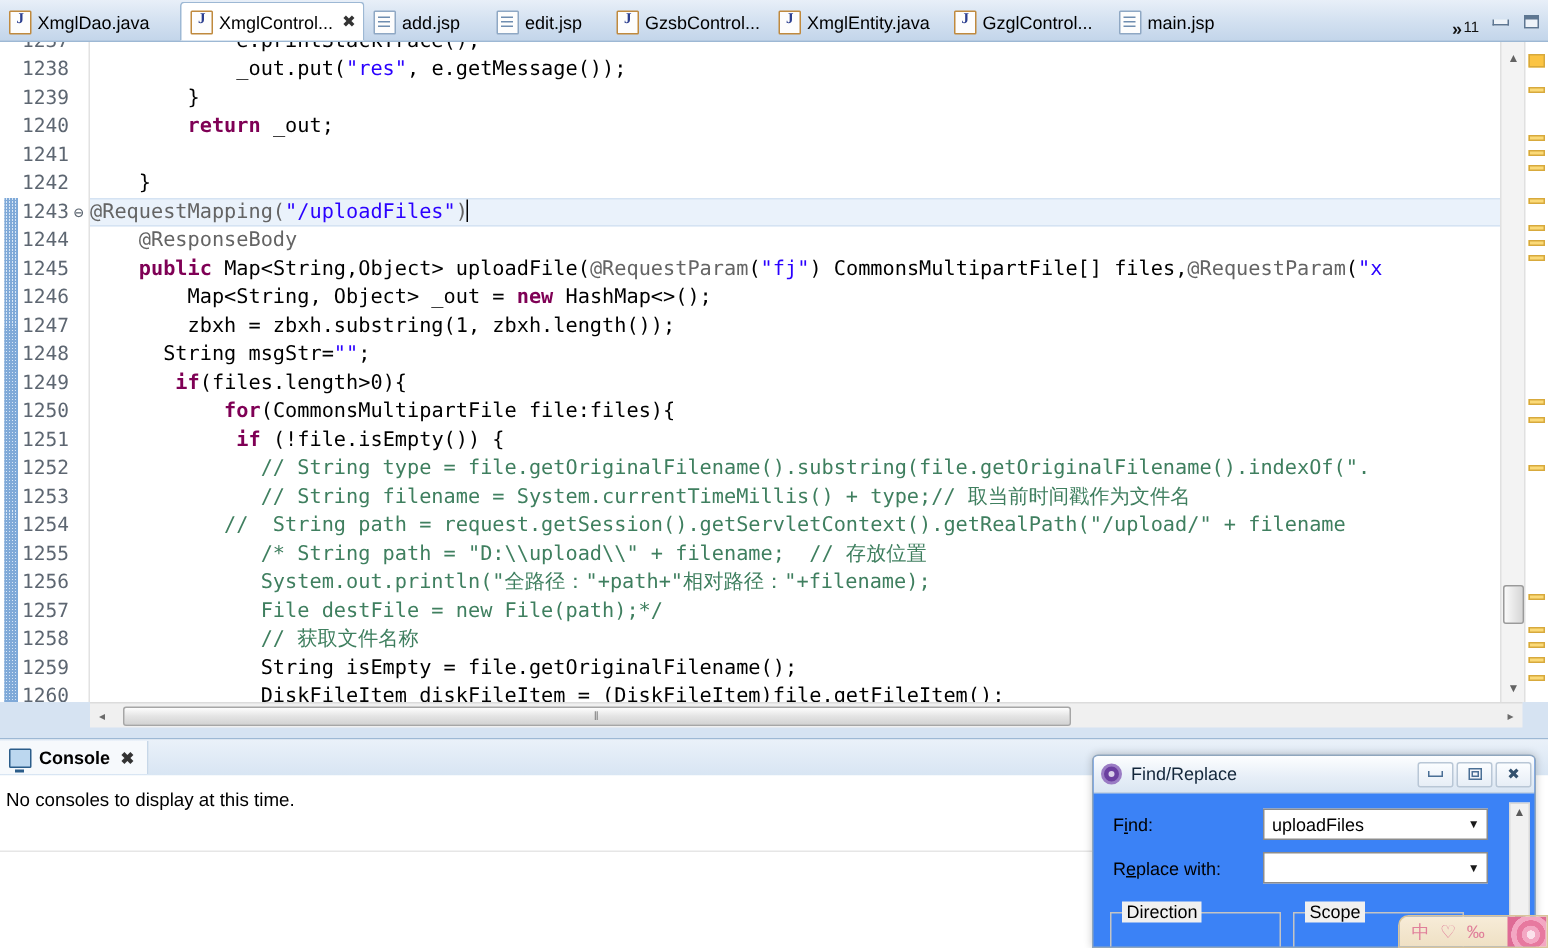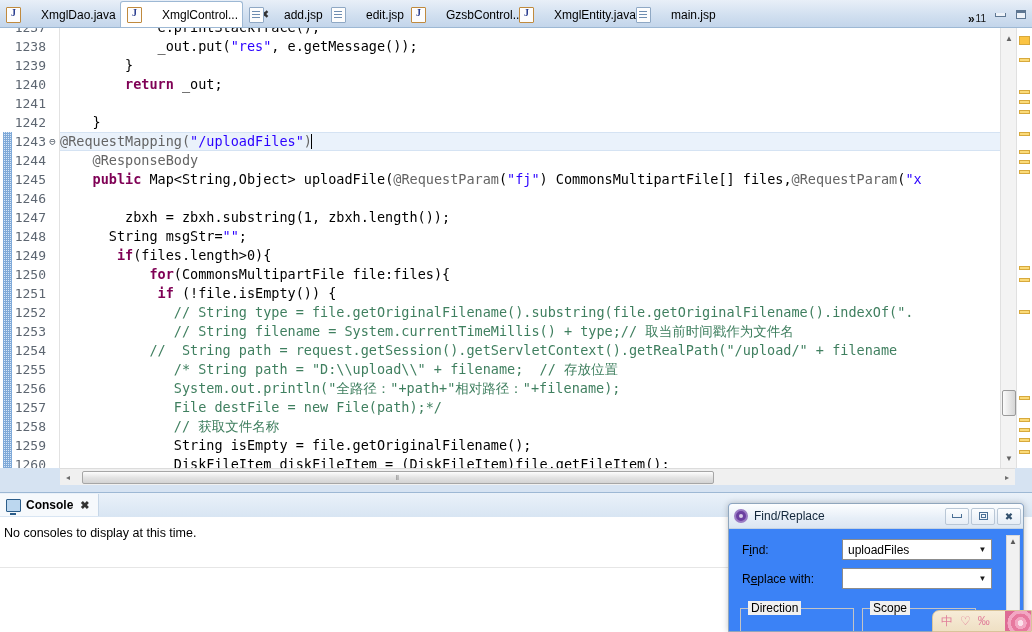--- a/index.html
+++ b/index.html
@@ -33,21 +33,21 @@
   .tab {
     display: flex;
     align-items: center;
     height: 24px;
     padding: 0 7px 0 6px;
     font-size: 12px;
     color: #000;
     white-space: nowrap;
     box-sizing: border-box;
     background: transparent;
-    gap: 20px;
+    gap: 4px;
   }
   .tab.active {
     background: #ffffff;
     border: 1px solid #9db8d4;
     border-bottom: none;
     border-radius: 3px 3px 0 0;
     height: 26px;
   }
   .tab-icon {
     width: 13px; height: 14px;
@@ -528,20 +528,24 @@
         <span class="tab-icon ic-jsp"></span>
         <span class="tab-label">edit.jsp</span>
       </div>
       <div class="tab" style="width: 108px;">
         <span class="tab-icon ic-java"></span>
         <span class="tab-label">GzsbControl...</span>
       </div>
       <div class="tab" style="width: 117px;">
         <span class="tab-icon ic-java"></span>
         <span class="tab-label">XmglEntity.java</span>
+      </div>
+      <div class="tab" style="width: 110px;">
+        <span class="tab-icon ic-java"></span>
+        <span class="tab-label">GzglControl...</span>
       </div>
       <div class="tab" style="width: 94px;">
         <span class="tab-icon ic-jsp"></span>
         <span class="tab-label">main.jsp</span>
       </div>
       <div class="tab-overflow">
         <span class="chev">»</span>
         <span class="cnt">11</span>
       </div>
       <div class="winbtn min"></div>
@@ -584,20 +588,21 @@
         <div class="cline" style="top: -10px;"><span>            e.printStackTrace();</span></div>
         <div class="cline" style="top: 9px;"><span>            _out.put(</span><span class="s">"res"</span><span>, e.getMessage());</span></div>
         <div class="cline" style="top: 28px;"><span>        }</span></div>
         <div class="cline" style="top: 47px;"><span>        </span><span class="k">return</span><span> _out;</span></div>
         <div class="cline" style="top: 66px;"><span></span></div>
         <div class="cline" style="top: 85px;"><span>    }</span></div>
         <div class="curline-hl" style="top: 104px;"></div>
         <div class="cline" style="top: 104px;"><span class="an">@RequestMapping(</span><span class="s">"/uploadFiles"</span><span class="an">)</span><span class="caret"></span></div>
         <div class="cline" style="top: 142px;"><span>    </span><span class="k">public</span><span> Map&lt;String,Object&gt; uploadFile(</span><span class="an">@RequestParam</span><span>(</span><span class="s">"fj"</span><span>) CommonsMultipartFile[] files,</span><span class="an">@RequestParam</span><span>(</span><span class="s">"x</span></div>
         <div class="cline" style="top: 123px;"><span class="an">    @ResponseBody</span></div>
+        <div class="cline" style="top: 161px;"><span>        Map&lt;String, Object&gt; _out = </span><span class="k">new</span><span> HashMap&lt;&gt;();</span></div>
         <div class="cline" style="top: 180px;"><span>        zbxh = zbxh.substring(1, zbxh.length());</span></div>
         <div class="cline" style="top: 199px;"><span>      String msgStr=</span><span class="s">""</span><span>;</span></div>
         <div class="cline" style="top: 218px;"><span>       </span><span class="k">if</span><span>(files.length&gt;</span><span>0</span><span>){</span></div>
         <div class="cline" style="top: 237px;"><span>           </span><span class="k">for</span><span>(CommonsMultipartFile file:files){</span></div>
         <div class="cline" style="top: 256px;"><span>            </span><span class="k">if</span><span> (!file.isEmpty()) {</span></div>
         <div class="cline" style="top: 275px;"><span class="c">              // String type = file.getOriginalFilename().substring(file.getOriginalFilename().indexOf(".</span></div>
         <div class="cline" style="top: 294px;"><span class="c">              // String filename = System.currentTimeMillis() + type;// 取当前时间戳作为文件名</span></div>
         <div class="cline" style="top: 313px;"><span class="c">           //  String path = request.getSession().getServletContext().getRealPath("/upload/" + filename</span></div>
         <div class="cline" style="top: 332px;"><span class="c">              /* String path = "D:\\upload\\" + filename;  // 存放位置</span></div>
         <div class="cline" style="top: 351px;"><span class="c">              System.out.println("全路径："+path+"相对路径："+filename);</span></div>

